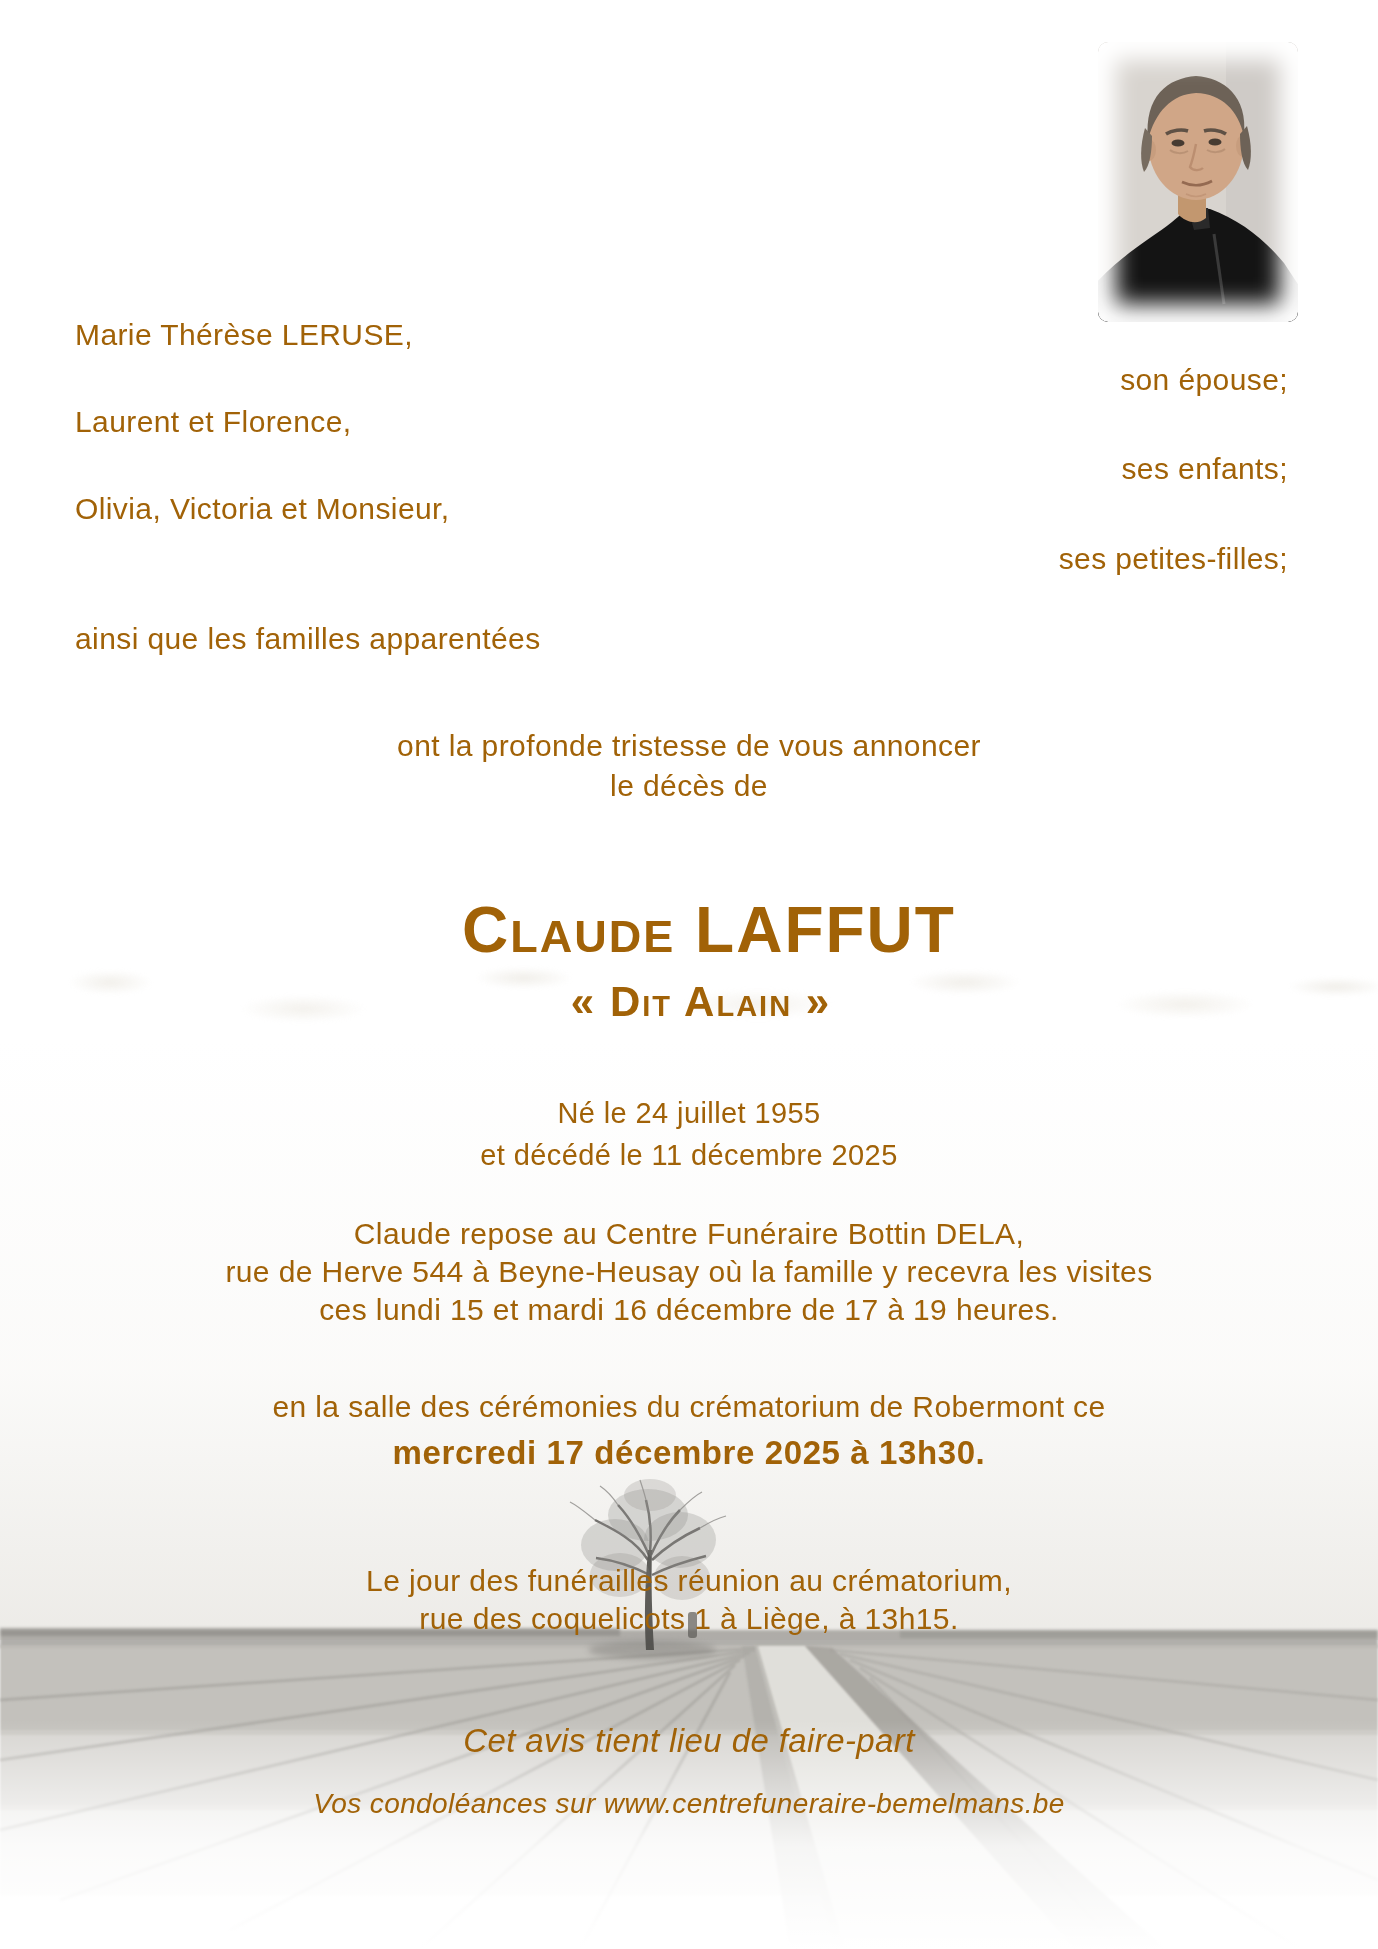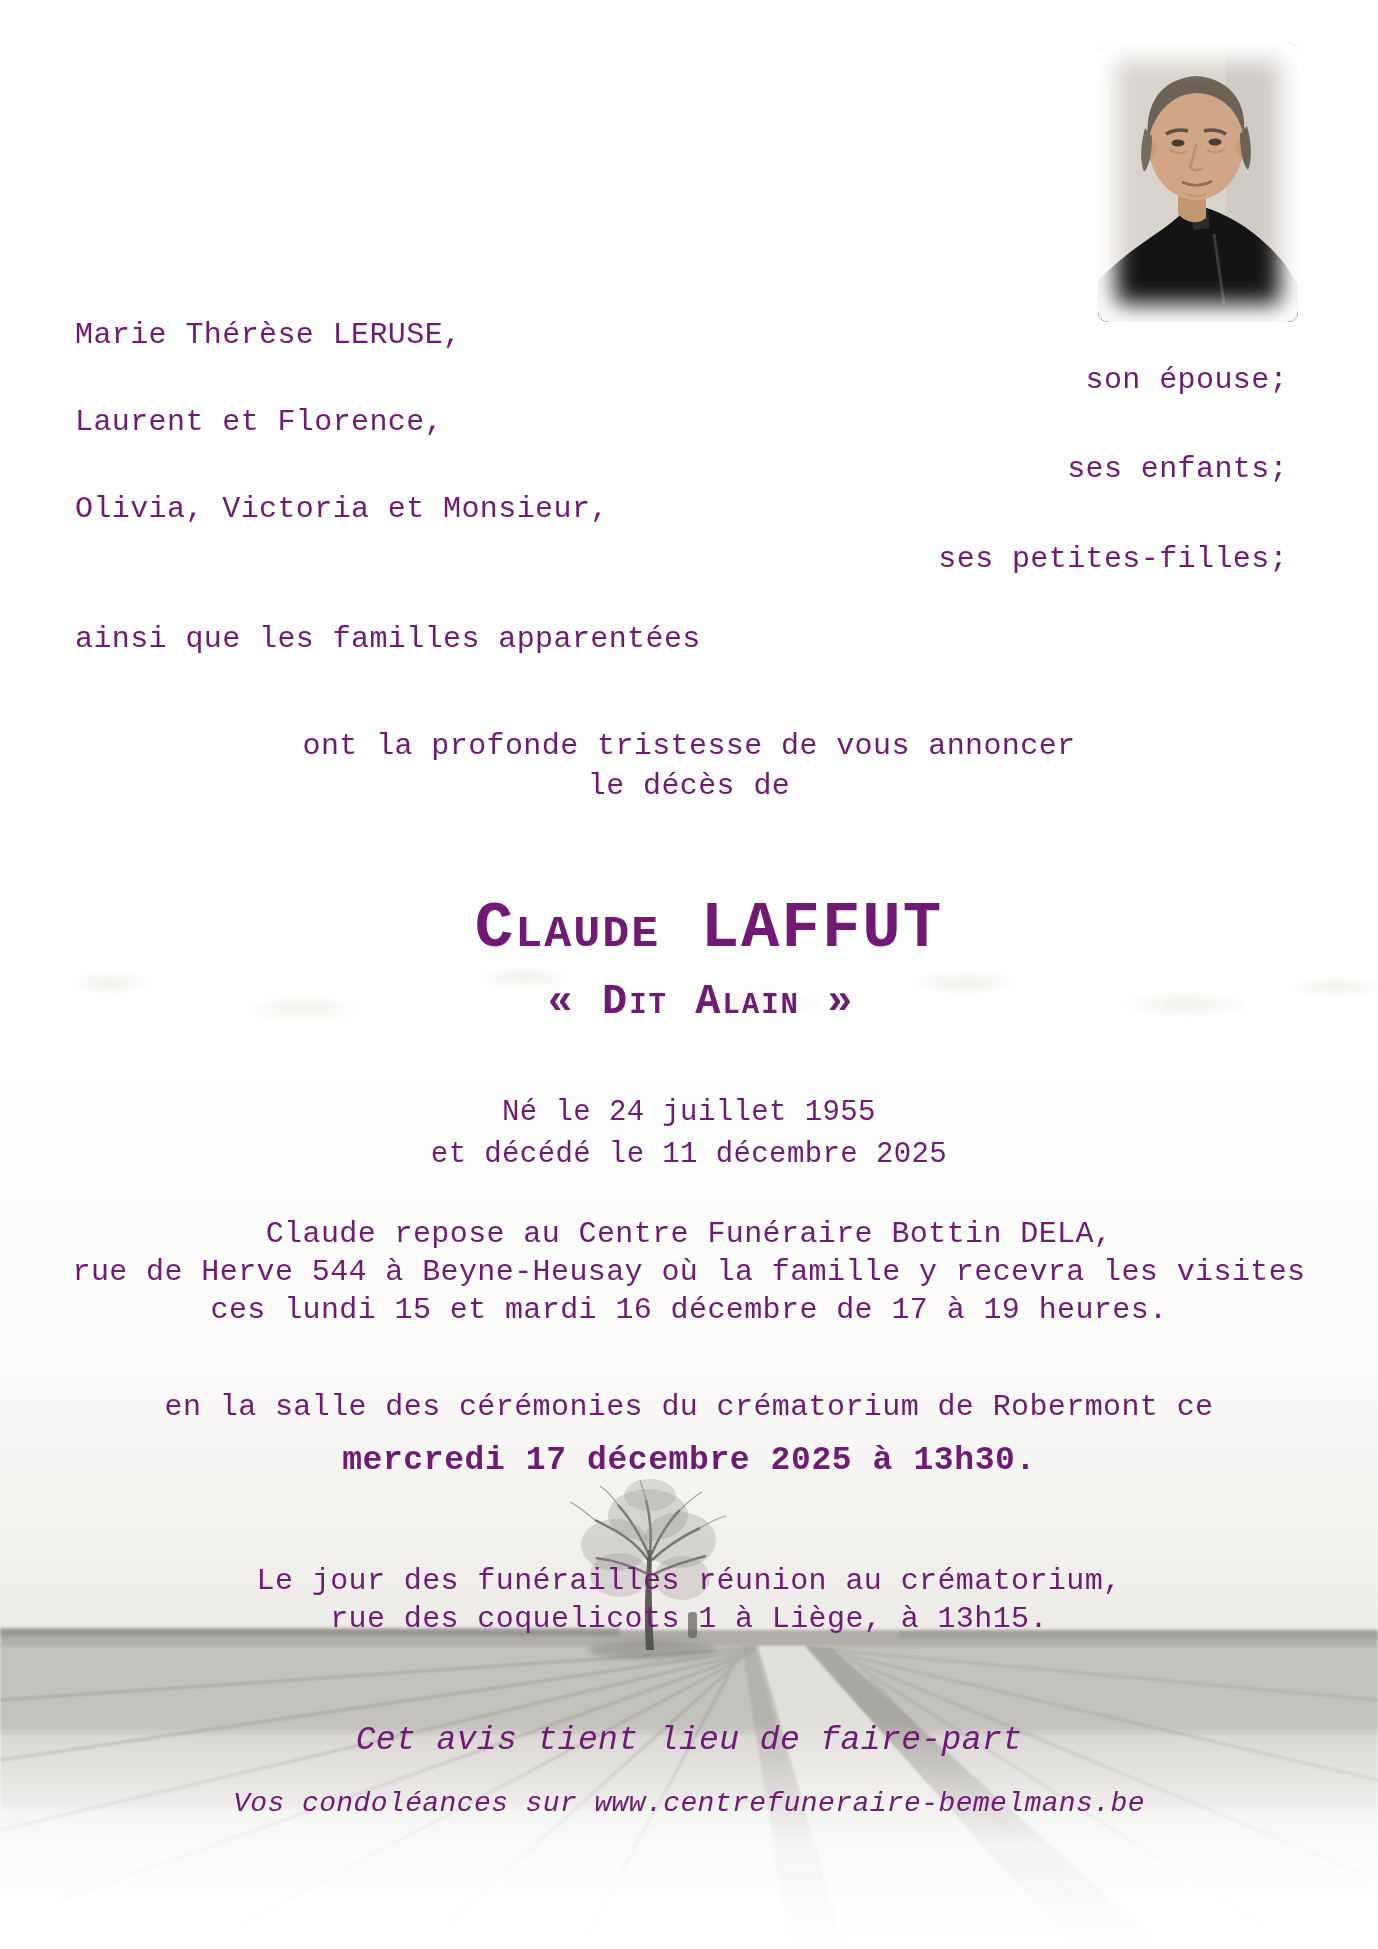--- a/index.html
+++ b/index.html
@@ -1,18 +1,18 @@
 <!DOCTYPE html>
 <html><head>
 <meta charset="utf-8">
 <style>
   html,body{margin:0;padding:0;background:#ffffff;}
   .page{
     position:relative;width:1378px;height:1949px;background:#ffffff;overflow:hidden;
-    font-family:Liberation Mono, monospace;color:#701a75;
+    font-family:Liberation Sans, sans-serif;color:#a16207;
   }
   .line{position:absolute;white-space:nowrap;letter-spacing:.4px;}
   .left-col{left:75px;font-size:30px;}
   .right-col{right:90px;font-size:30px;text-align:right;}
   .center{left:0;right:0;text-align:center;}
   .intro{font-size:30px;line-height:40px;}
   .title-caps{font-variant:small-caps;font-weight:700;letter-spacing:2px;}
   .t-monsieur{font-size:58px;}
   .t-name{font-size:64px;padding-left:40px;}
   .t-nick{font-size:42px;padding-left:24px;}
@@ -186,21 +186,21 @@
   </div>
 
   <div class="line center body-block" style="top:1215px">
     <div>Claude repose au Centre Funéraire Bottin DELA,</div>
     <div>rue de Herve 544 à Beyne-Heusay où la famille y recevra les visites</div>
     <div>ces lundi 15 et mardi 16 décembre de 17 à 19 heures.</div>
   </div>
 
   <div class="line center body-block" style="top:1388px">
     <div>en la salle des cérémonies du crématorium de Robermont ce</div>
-    <div class="bold-line" style="margin-top:16px">mercredi 17 décembre 2025 à 13h30.</div>
+    <div class="bold-line" style="margin-top:8px">mercredi 17 décembre 2025 à 13h30.</div>
   </div>
 
   <div class="line center body-block" style="top:1562px">
     <div>Le jour des funérailles réunion au crématorium,</div>
     <div>rue des coquelicots 1 à Liège, à 13h15.</div>
   </div>
 
   <div class="line center italic-line" style="top:1722px">Cet avis tient lieu de faire-part</div>
   <div class="line center italic-line" style="top:1788px;font-size:28px">Vos condoléances sur www.centrefuneraire-bemelmans.be</div>
 

